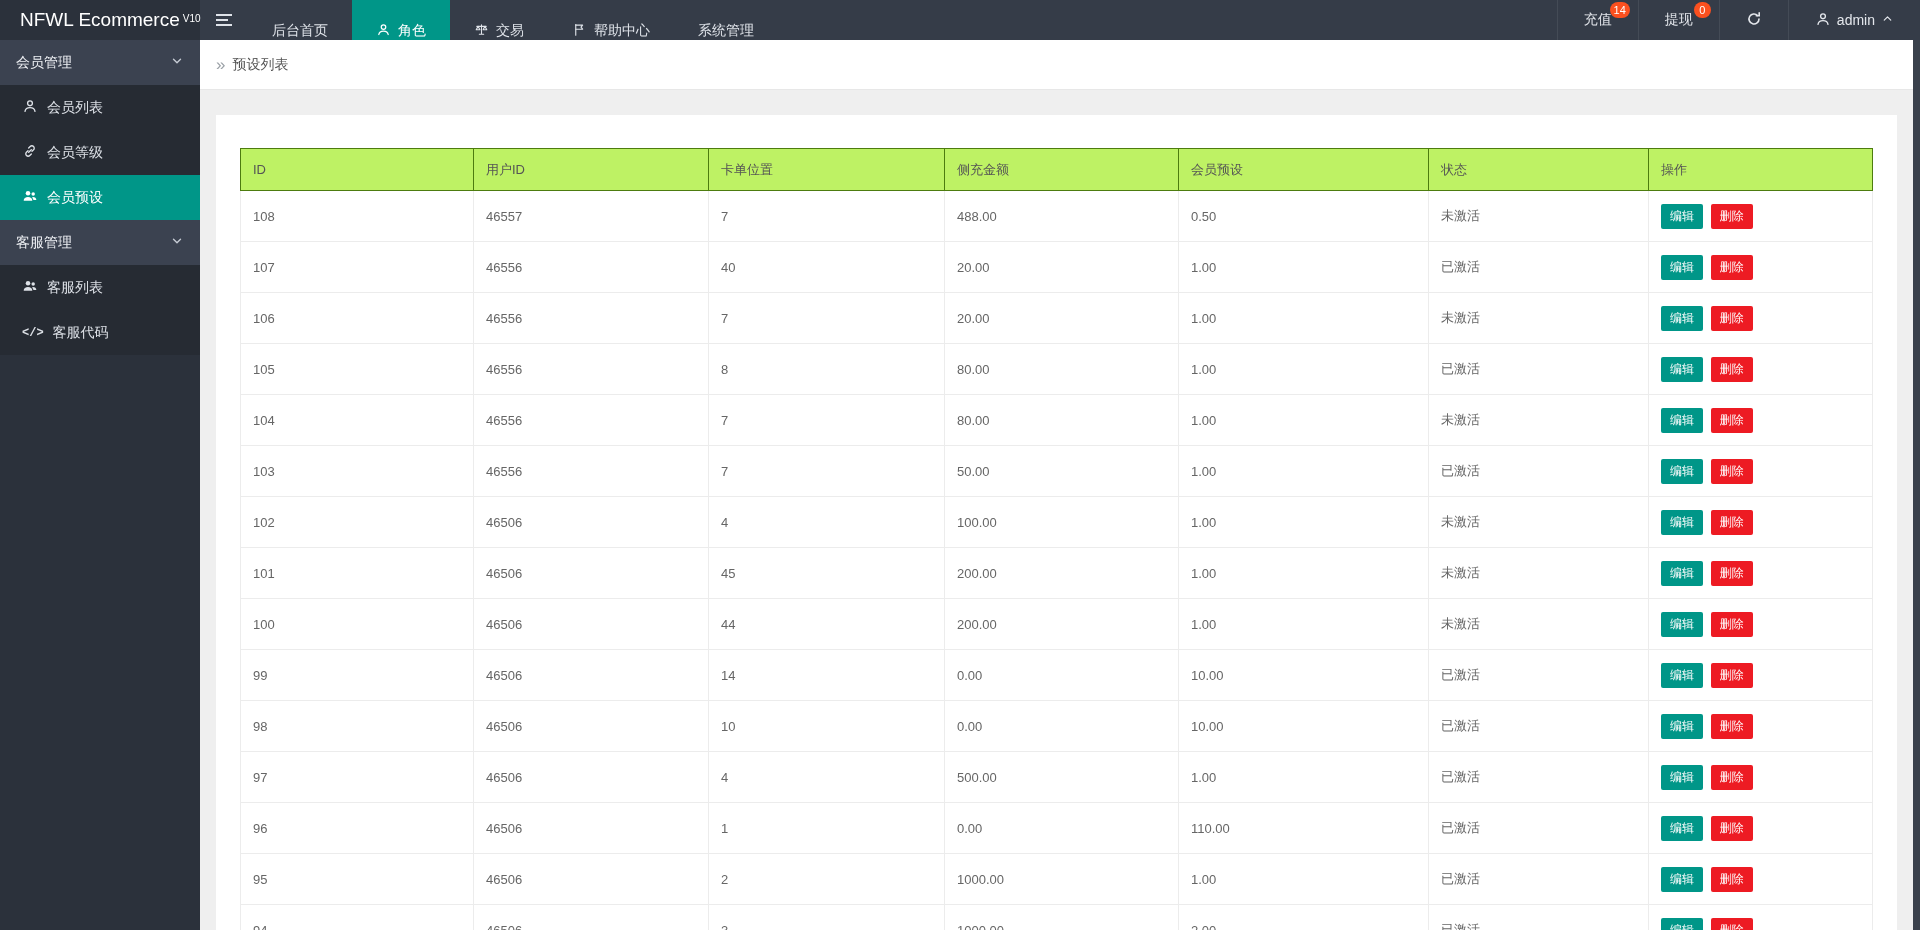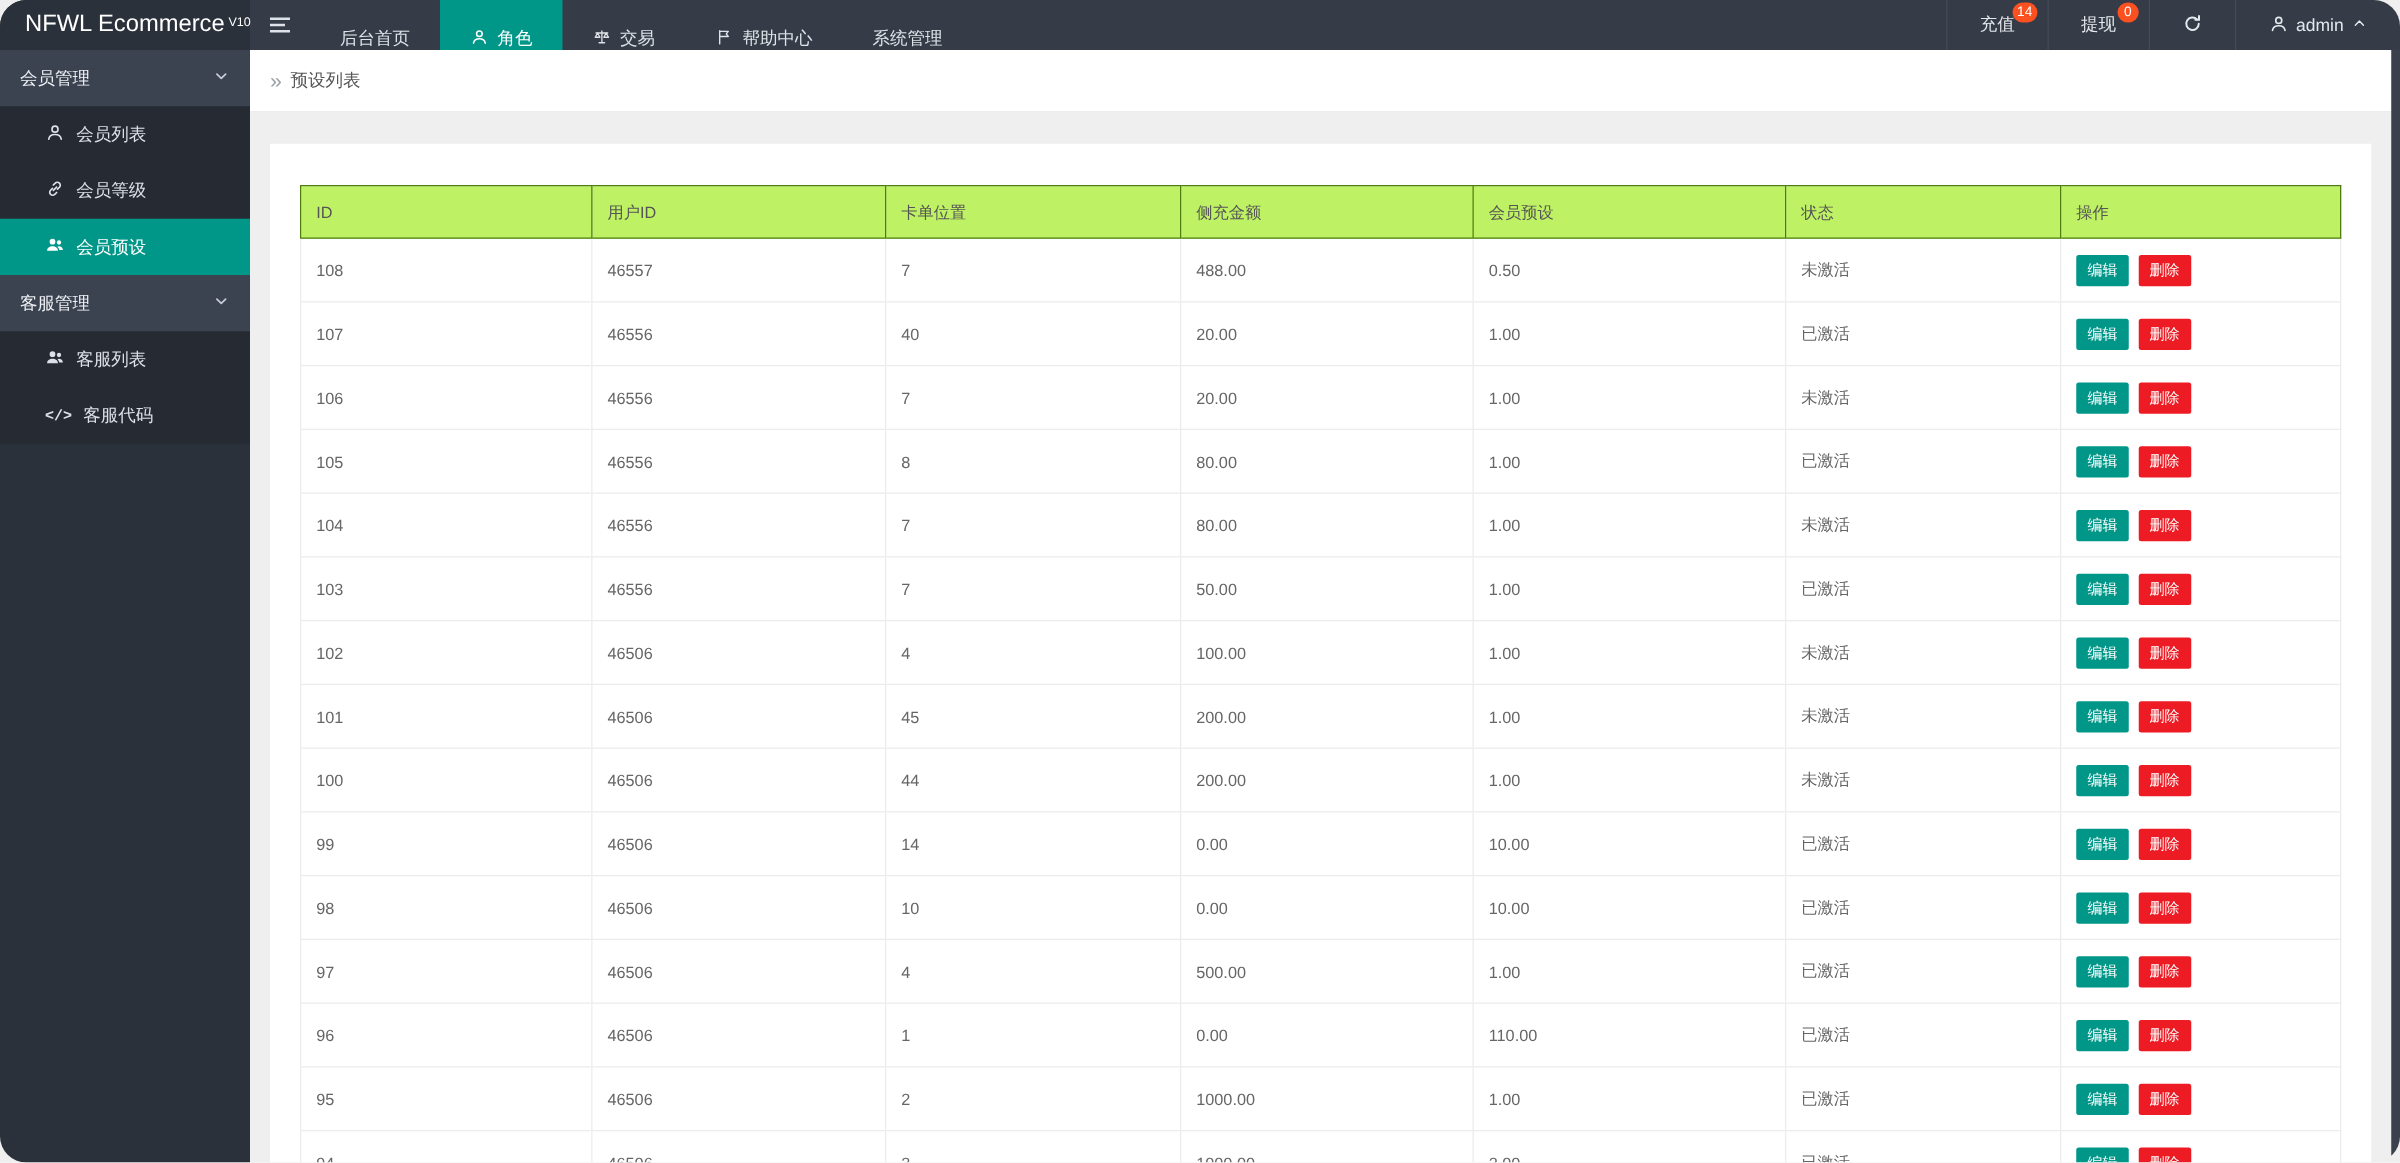--- a/index.html
+++ b/index.html
@@ -1,18 +1,18 @@
 <!DOCTYPE html>
 <html><head>
 <meta charset="utf-8">
 <style>
   * { margin:0; padding:0; box-sizing:border-box; }
   html,body { width:1920px; height:930px; overflow:hidden; background:#efefef;
               font-family:"Liberation Sans", sans-serif; }
-  .app { position:relative; width:1920px; height:930px; overflow:hidden;border-radius:21px; }
+  .app { position:relative; width:1920px; height:930px; overflow:hidden; }
 
   
   .topbar { position:absolute; top:0; left:0; right:0; height:40px; background:#353c48;
             display:flex; align-items:stretch; color:#e4e7ec; z-index:20; }
   .brand { width:200px; background:#2b313b; display:flex; align-items:center;
            padding-left:20px; color:#fff; font-size:19px; white-space:nowrap; }
   .brand sup { font-size:10px; margin-left:3px; transform:translateY(-2px); }
   .hamburger { width:48px; display:flex; flex-direction:column; justify-content:center;
                align-items:center; gap:3px; cursor:pointer; }
   .hamburger i { display:block; width:16px; height:2px; background:#dfe3e9; }
@@ -32,21 +32,21 @@
   .top-action svg { width:16px; height:16px; }
   .caret svg { width:13px; height:13px; }
 
   
   .sidebar { position:absolute; top:40px; left:0; bottom:0; width:200px; background:#2b313b; z-index:10; }
   .side-group-header { position:relative; height:45px; display:flex; align-items:center;
                        padding-left:16px; background:#3b4250; color:#eef0f4; font-size:14px;
                        cursor:pointer; }
   .side-group-header .chev { position:absolute; right:16px; top:14px; color:#c6cbd4; }
   .side-group-header .chev svg { width:14px; height:14px; }
-  .side-item { height:45px; display:flex; align-items:center; gap:9px; padding-left:36px;
+  .side-item { height:45px; display:flex; align-items:center; gap:9px; padding-left:22px;
                background:#262b33; color:#dde1e7; font-size:14px; cursor:pointer; }
   .side-item.active { background:#009688; color:#fff; }
   .side-item svg { width:16px; height:16px; flex:none; }
   .side-item .code-glyph { font-family:"Liberation Mono", monospace; font-size:12px; font-weight:bold; }
 
   
   .main { position:absolute; top:40px; left:200px; right:7px; bottom:0; background:#efefef; overflow:hidden; }
   .crumbbar { height:50px; background:#fff; border-bottom:1px solid #e7e7e7;
               display:flex; align-items:center; padding-left:16px; }
   .crumb-icon { color:#9aa0a6; font-size:17px; margin-right:7px; }

